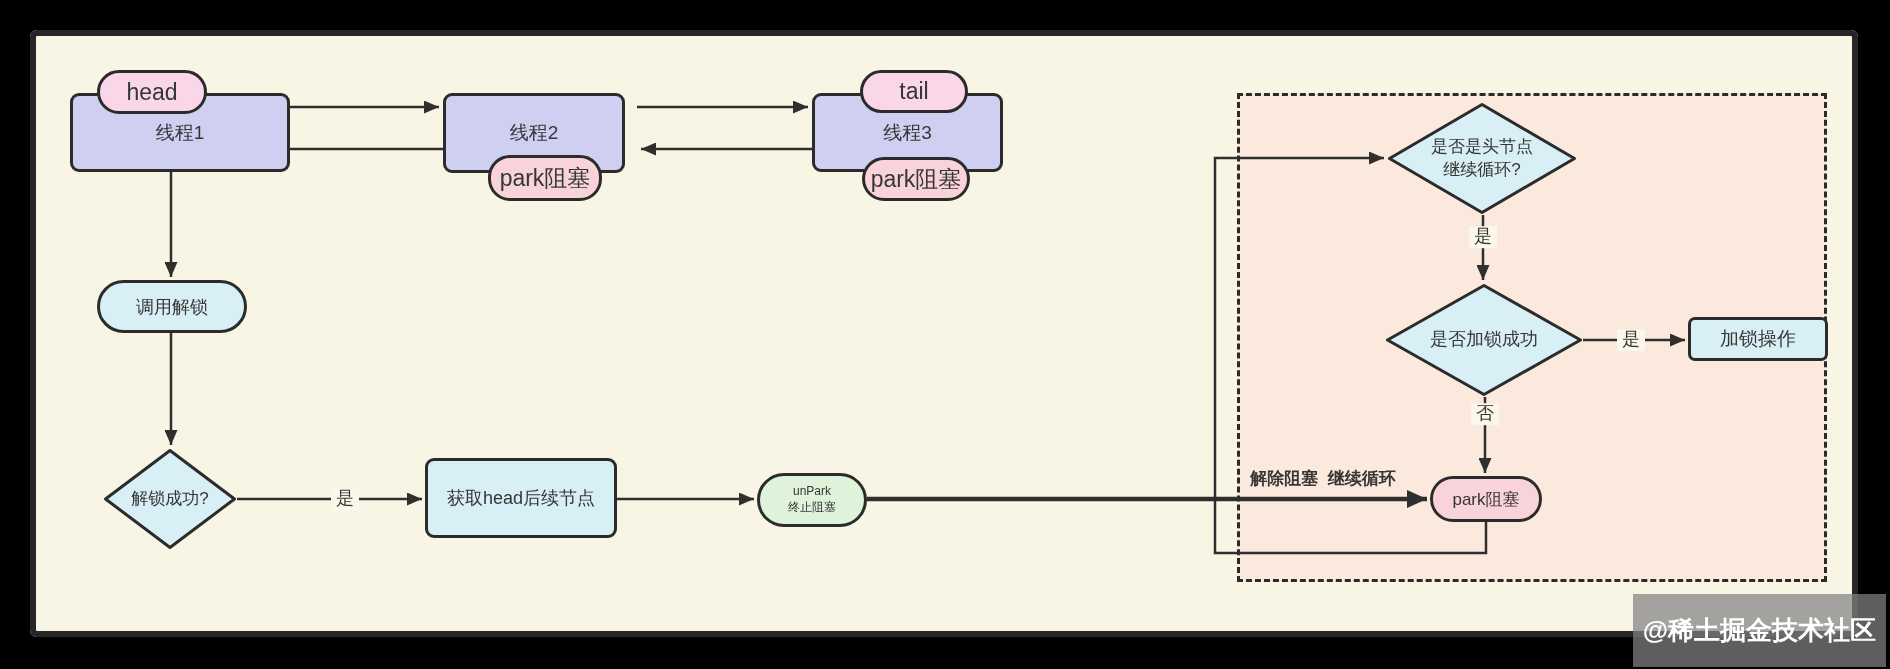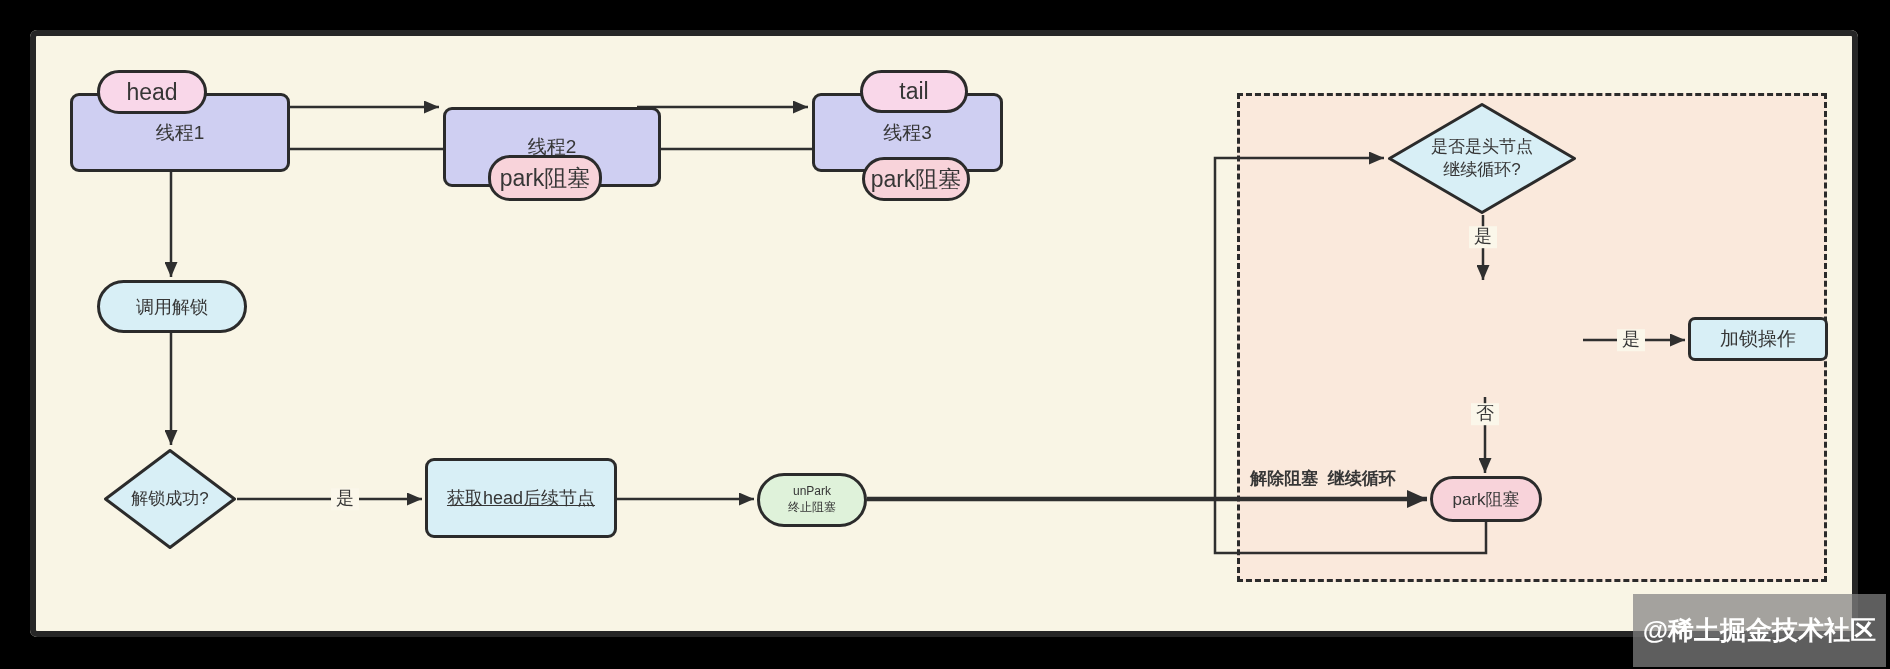--- a/index.html
+++ b/index.html
@@ -64,21 +64,21 @@
     </g>
   </svg>
 
   <div class="node box" style="left:40px;top:63px;width:220px;height:79px;">
     <span>线程1</span>
   </div>
   <div class="node badge" style="left:67px;top:40px;width:110px;height:44px;background:var(--pink);">
     <span>head</span>
   </div>
 
-  <div class="node box" style="left:413px;top:77px;width:218px;height:80px;">
+  <div class="node box" style="left:413px;top:63px;width:182px;height:80px;">
     <span>线程2</span>
   </div>
   <div class="node badge" style="left:458px;top:125px;width:114px;height:46px;background:var(--salmon);">
     <span>park阻塞</span>
   </div>
 
   <div class="node box" style="left:782px;top:63px;width:191px;height:79px;">
     <span>线程3</span>
   </div>
   <div class="node badge" style="left:830px;top:40px;width:108px;height:43px;background:var(--pink);">
@@ -94,41 +94,49 @@
 
   <div class="diamond" style="left:73px;top:418px;width:134px;height:102px;">
     <svg width="134" height="102">
       <polygon points="67,2.5 131.5,51 67,99.5 2.5,51" style="fill:var(--cyan);stroke:var(--node-border);stroke-width:3;stroke-linejoin:round;"></polygon>
     </svg>
     <div class="diamond-label">
       <span>解锁成功?</span>
     </div>
   </div>
 
-  <div class="node box" style="left:395px;top:428px;width:192px;height:80px;background:var(--cyan);font-size:18px;text-decoration:underline;">
+  <div class="node box" style="left:395px;top:428px;width:192px;height:80px;background:var(--cyan);font-size:18px;">
     <span>获取head后续节点</span>
   </div>
 
   <div class="node pill" style="left:727px;top:443px;width:110px;height:54px;background:var(--green);">
     <span class="two-line">
       <span>unPark</span>
       <span>终止阻塞</span>
     </span>
   </div>
 
   <div class="diamond" style="left:1357px;top:72px;width:190px;height:113px;">
     <svg width="190" height="113">
       <polygon points="95,2.5 187.5,56.5 95,110.5 2.5,56.5" style="fill:var(--cyan);stroke:var(--node-border);stroke-width:3;stroke-linejoin:round;"></polygon>
     </svg>
     <div class="diamond-label">
       <span>是否是头节点</span>
       <span>继续循环?</span>
     </div>
   </div>
 
+  <div class="diamond" style="left:1355px;top:253px;width:198px;height:114px;">
+    <svg width="198" height="114">
+      <polygon points="99,2.5 195.5,57 99,111.5 2.5,57" style="fill:var(--cyan);stroke:var(--node-border);stroke-width:3;stroke-linejoin:round;"></polygon>
+    </svg>
+    <div class="diamond-label" style="font-size:18px;">
+      <span>是否加锁成功</span>
+    </div>
+  </div>
 
   <div class="node" style="left:1658px;top:287px;width:140px;height:44px;background:var(--cyan);border-radius:7px;">
     <span>加锁操作</span>
   </div>
 
   <div class="node pill" style="left:1400px;top:446px;width:112px;height:46px;background:var(--salmon);font-size:17px;border-radius:23px;">
     <span>park阻塞</span>
   </div>
 
   <div class="edge-label" style="left:315px;top:469px;">是</div>

